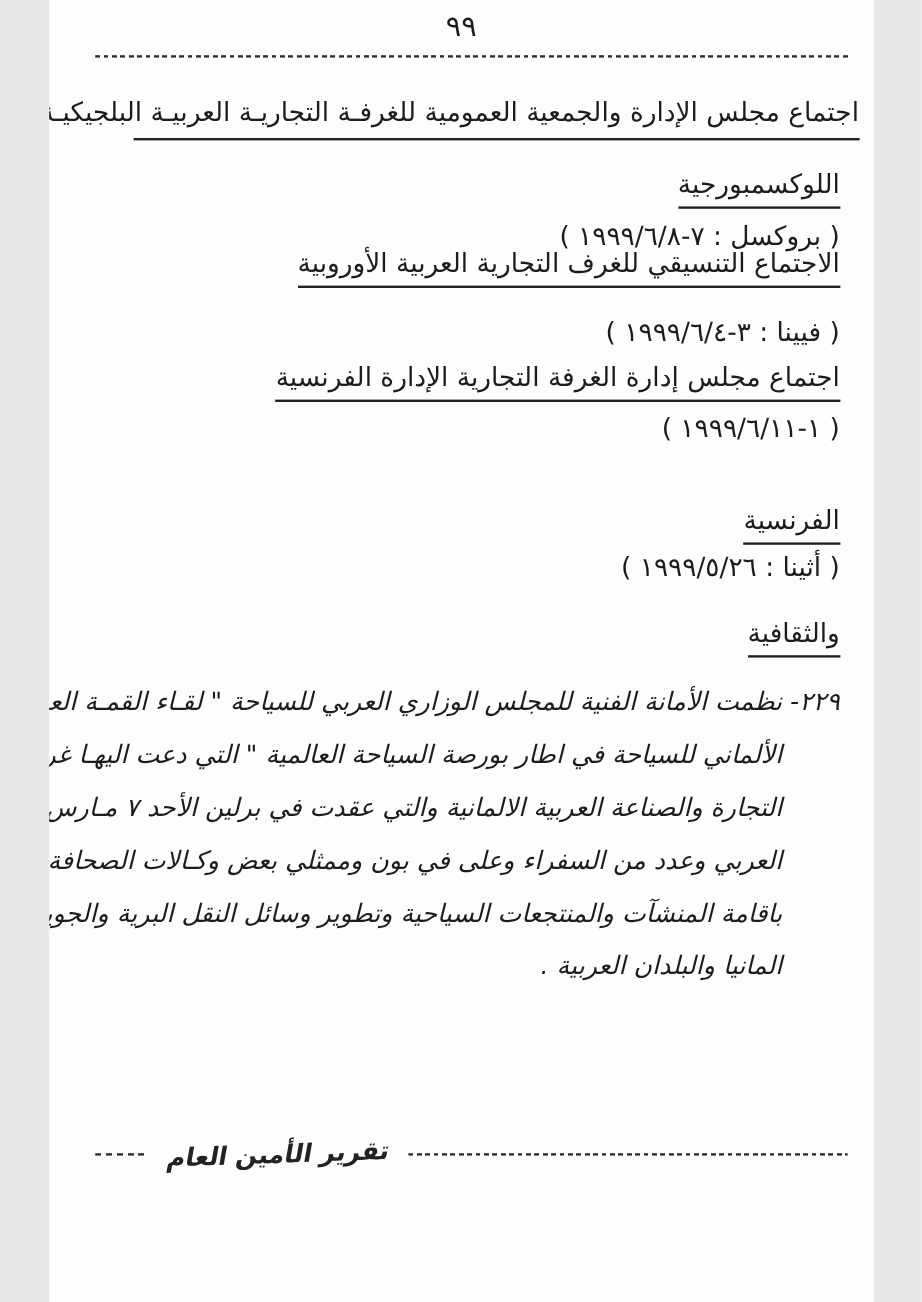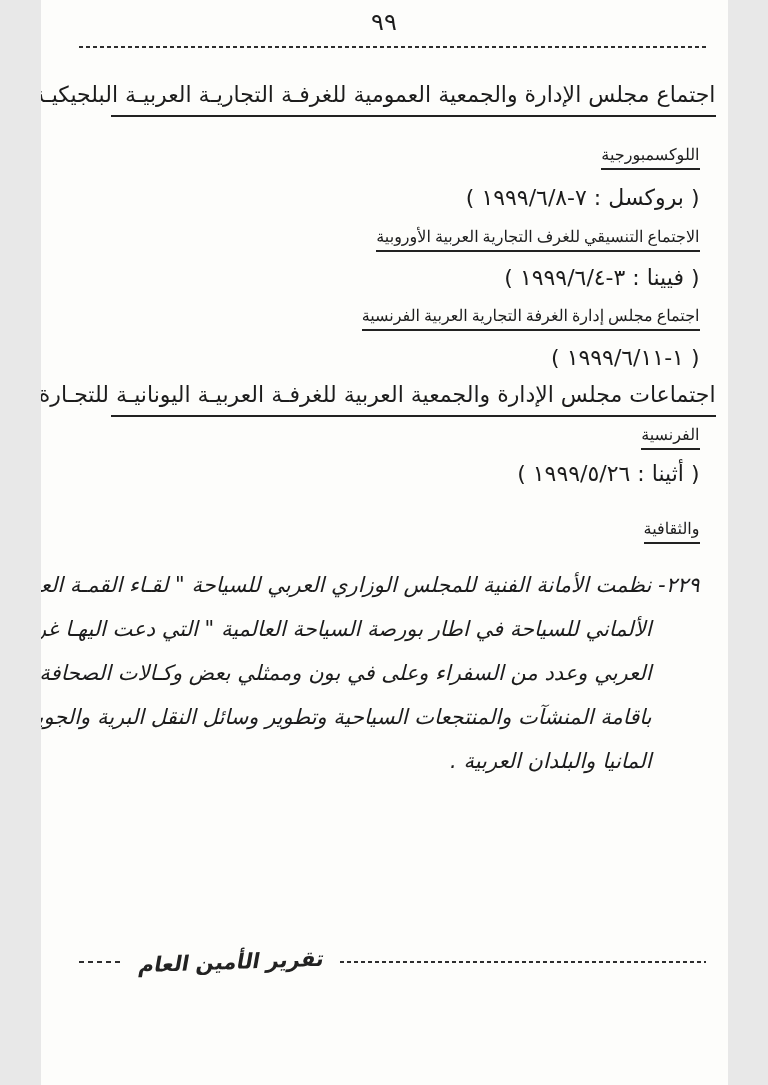--- a/index.html
+++ b/index.html
@@ -17,22 +17,22 @@
     position:absolute;top:8px;left:0;width:100%;
     text-align:center;font-size:24px;letter-spacing:2px;
   }
   .rule{
     position:absolute;height:2px;
     background:repeating-linear-gradient(90deg,#2e2e2e 0 4px,transparent 4px 7px);
   }
   .rule-top{top:46px;right:20px;left:38px;}
   .hline{
     position:absolute;right:28px;
-    font-size:16px;line-height:30px;
-    text-align:left;white-space:nowrap;font-family:Liberation Serif, serif;
+    font-size:22px;line-height:30px;
+    text-align:left;white-space:nowrap;
   }
   .hline .u{
     border-bottom:2px solid #222;
     padding-bottom:5px;
   }
   .hstretch{
     position:absolute;right:12px;left:70px;
     font-size:22px;line-height:30px;
     text-align:justify;text-align-last:justify;
     border-bottom:2px solid #222;
@@ -80,43 +80,43 @@
 
   <div class="pageno">٩٩</div>
   <div class="rule rule-top"></div>
 
   <div class="hstretch" style="top:80px">اجتماع مجلس الإدارة والجمعية العمومية للغرفـة التجاريـة العربيـة البلجيكيـة</div>
   <div class="hline" style="top:140px">
     <span class="u">اللوكسمبورجية</span>
   </div>
   <div class="dateline" style="top:183px">( بروكسل : ‭١٩٩٩/٦/٨-٧‬ )</div>
 
-  <div class="hline" style="top:222px">
+  <div class="hline" style="top:206px">
     <span class="u">الاجتماع التنسيقي للغرف التجارية العربية الأوروبية</span>
   </div>
   <div class="dateline" style="top:263px">( فيينا : ‭١٩٩٩/٦/٤-٣‬ )</div>
 
   <div class="hline" style="top:301px">
-    <span class="u">اجتماع مجلس إدارة الغرفة التجارية العربية الفرنسية</span>
+    <span class="u">اجتماع مجلس إدارة الغرفة التجارية الإدارة الفرنسية</span>
   </div>
   <div class="dateline" style="top:343px">( ‭١٩٩٩/٦/١١-١‬ )</div>
 
-  <div class="hstretch" style="top:380px">اجتماعات مجلس الإدارة والجمعية العربية للغرفـة العربيـة اليونانيـة للتجـارة</div>
   <div class="hline" style="top:420px">
     <span class="u">الفرنسية</span>
   </div>
   <div class="dateline" style="top:459px">( أثينا : ‭١٩٩٩/٥/٢٦‬ )</div>
 
   <div class="hline" style="top:514px">
     <span class="u">والثقافية</span>
   </div>
 
   <div class="para">
     <div class="pline">٢٢٩- نظمت الأمانة الفنية للمجلس الوزاري العربي للسياحة " لقـاء القمـة العربـي</div>
     <div class="pline cont">الألماني للسياحة في اطار بورصة السياحة العالمية " التي دعت اليهـا غرفـة</div>
+    <div class="pline cont">التجارة والصناعة العربية الالمانية والتي عقدت في برلين الأحد ٧ مـارس</div>
     <div class="pline cont">العربي وعدد من السفراء وعلى في بون وممثلي بعض وكـالات الصحافة</div>
     <div class="pline cont">باقامة المنشآت والمنتجعات السياحية وتطوير وسائل النقل البرية والجوية بين</div>
     <div class="pline cont last">المانيا والبلدان العربية .</div>
   </div>
 
   <div class="footer">
     <div class="dash-long"></div>
     <div class="signature">تقرير الأمين العام</div>
     <div class="dash-short"></div>
   </div>

